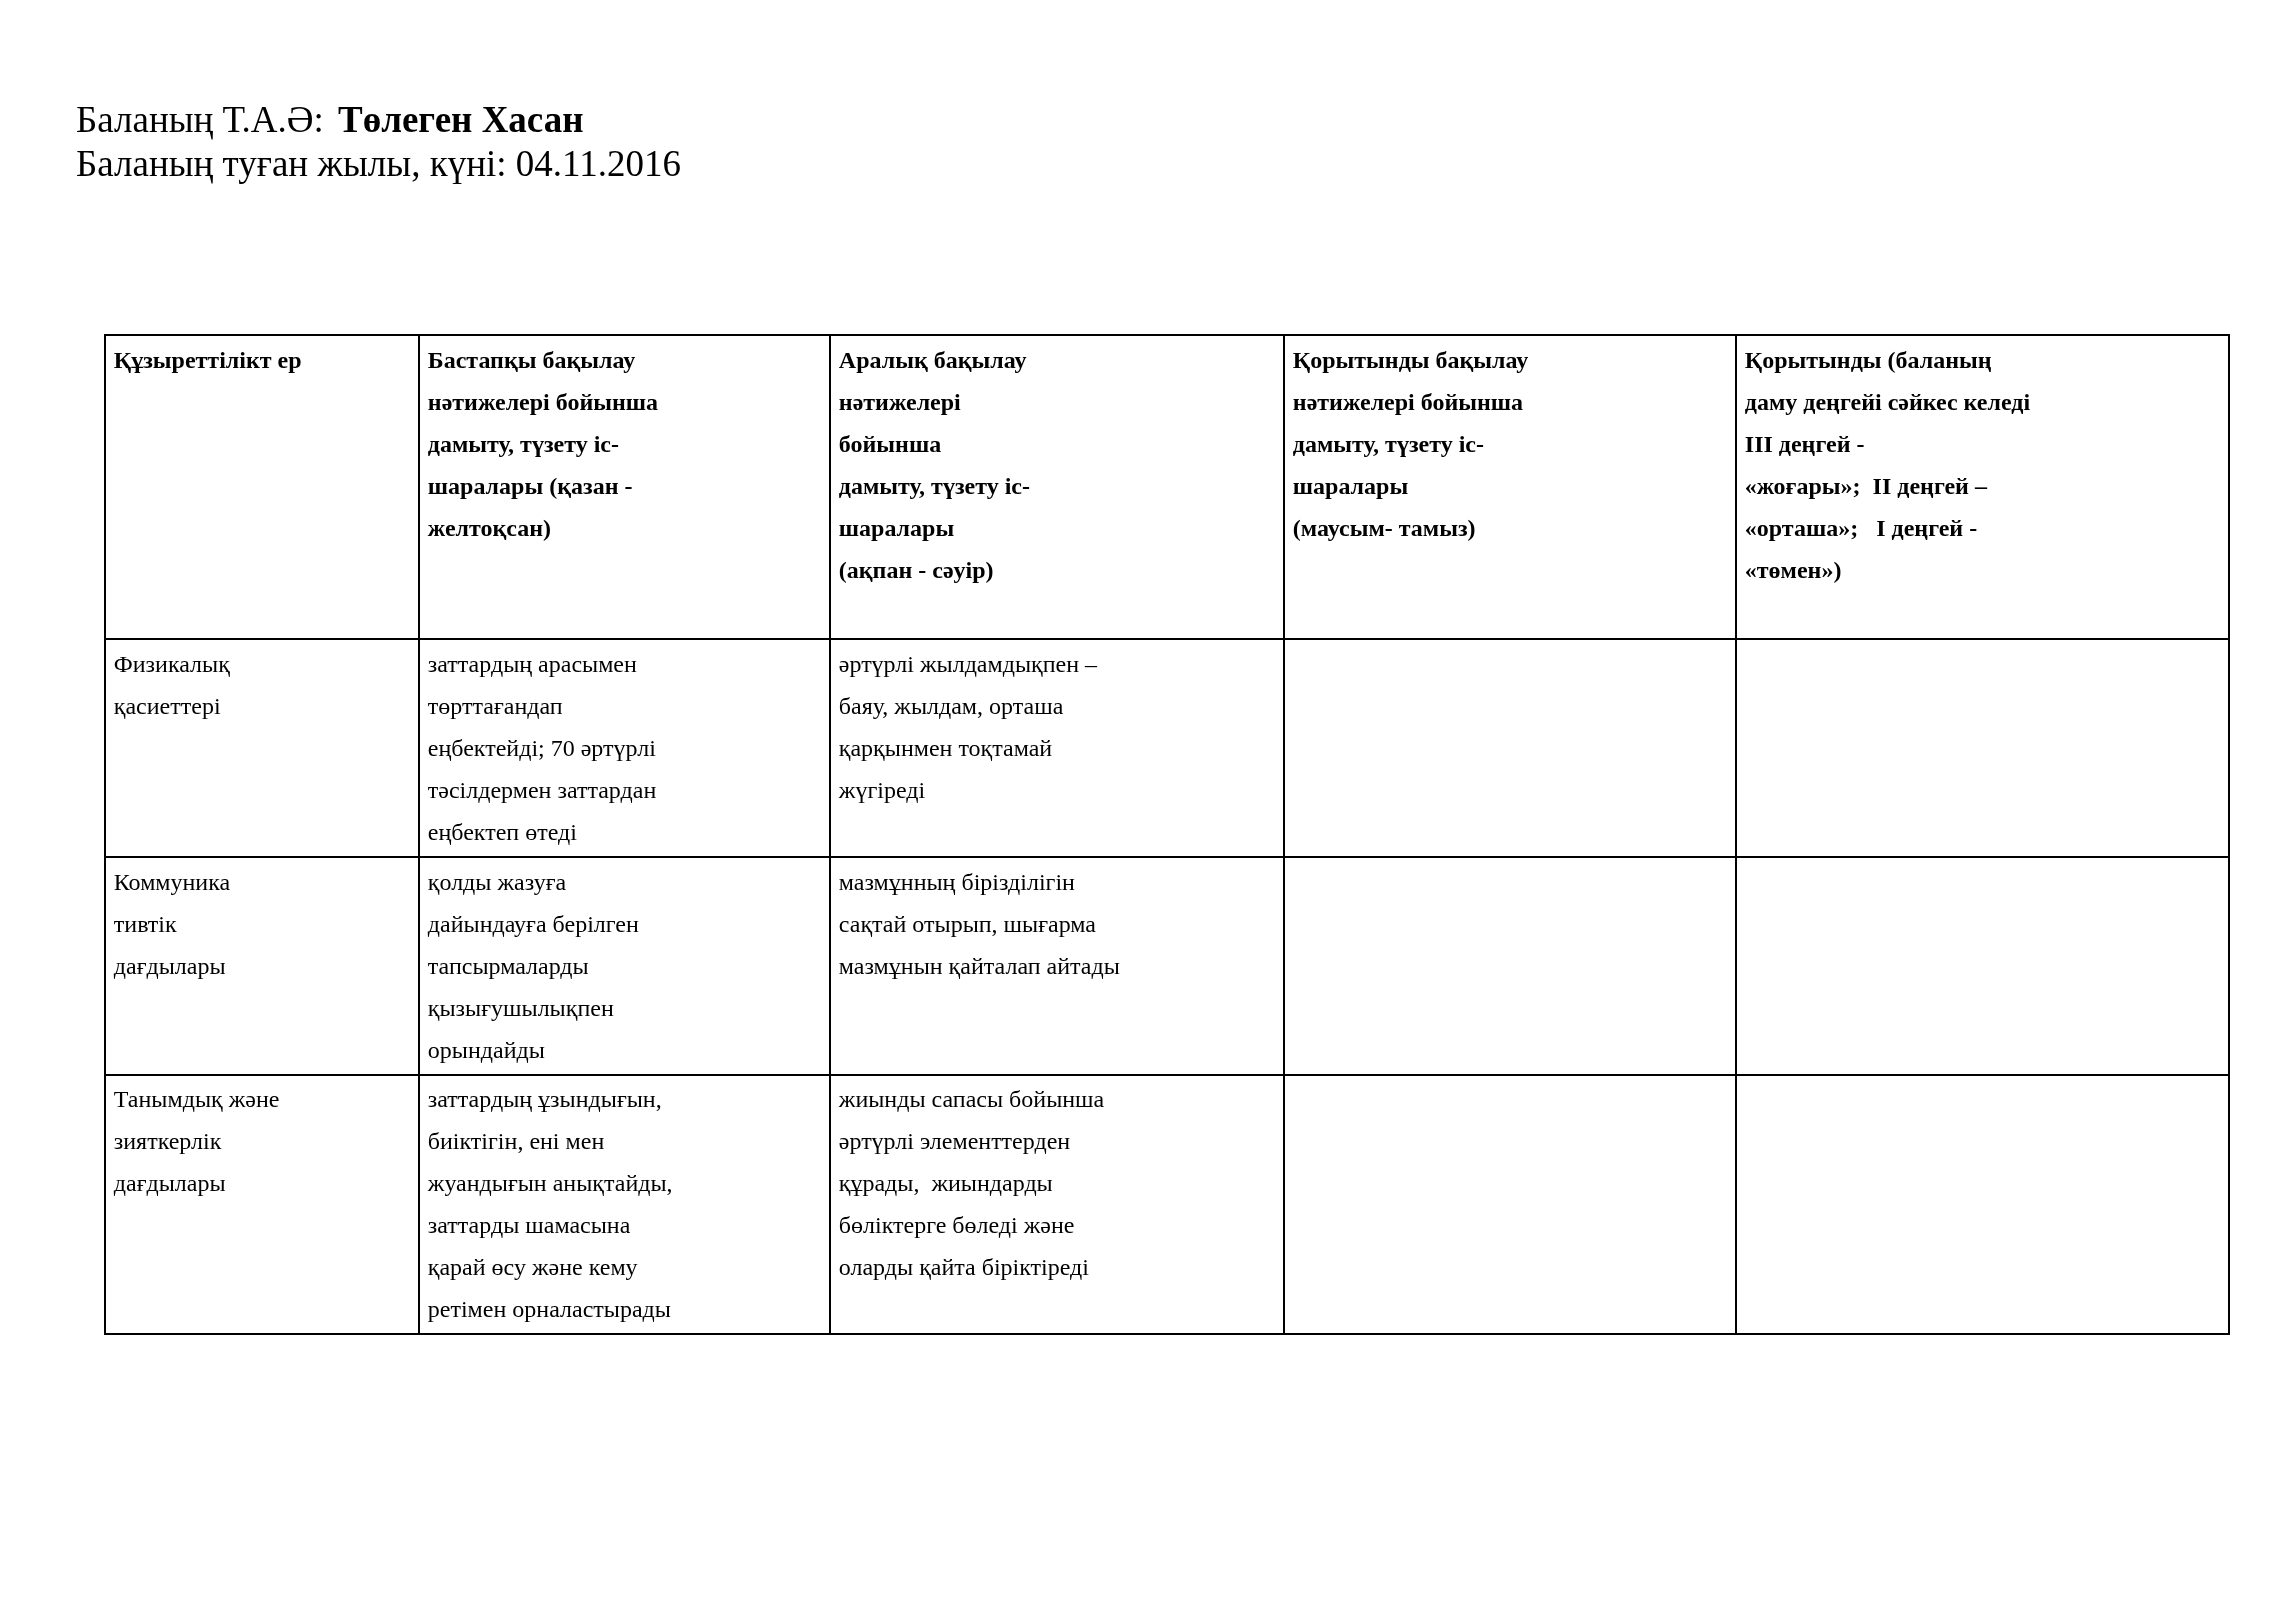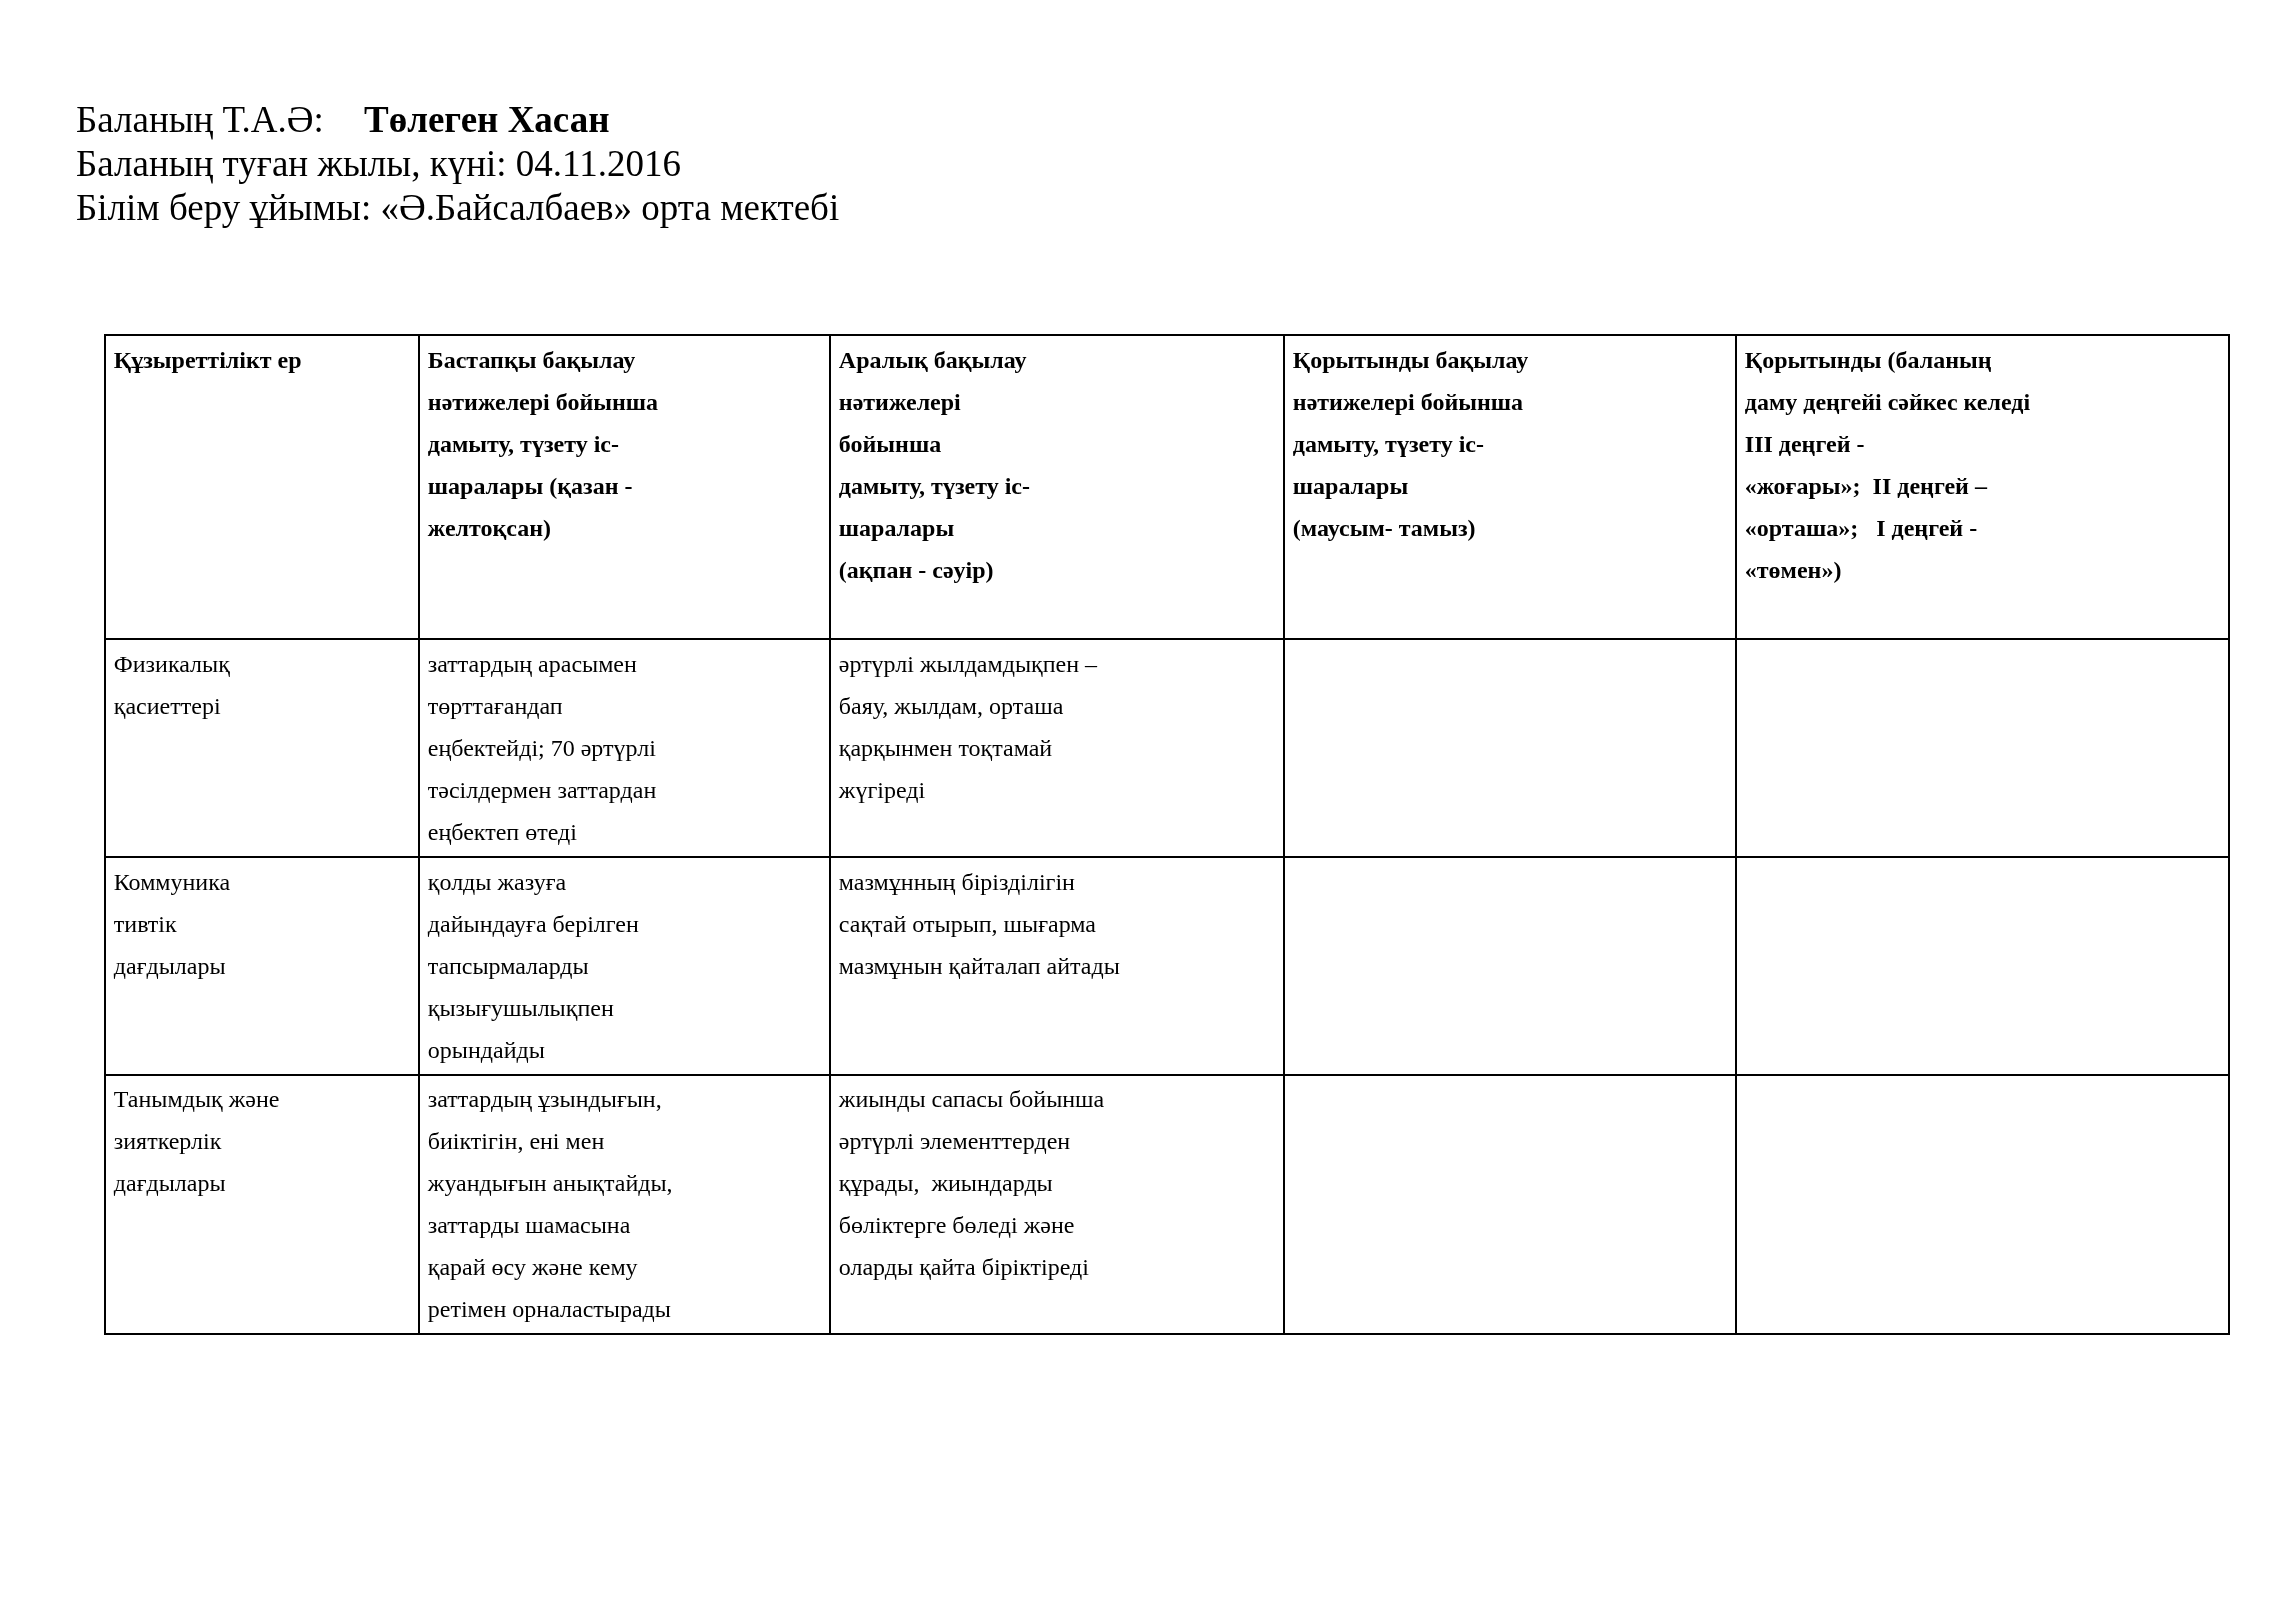--- a/index.html
+++ b/index.html
@@ -28,21 +28,21 @@
     margin: 0;
     white-space: pre-wrap;
   }
   .title {
     font-weight: bold;
   }
   .bold {
     font-weight: bold;
   }
   .name-value {
-    margin-left: 31px;
+    margin-left: 5px;
   }
   table.dev-table {
     position: absolute;
     left: 104px;
     top: 334px;
     border-collapse: collapse;
     table-layout: fixed;
     font-size: 24px;
     line-height: 42px;
   }
@@ -64,21 +64,20 @@
   tr.row-2  { height: 194px; margin-left: 22px; }
 </style>
 </head>
 <body>
 
 <div class="page">
 
   <div class="doc-header">
     <p><span>Баланың Т.А.Ә: </span><span class="bold name-value">Төлеген Хасан</span></p>
     <p>Баланың туған жылы, күні: 04.11.2016</p>
-    <p>Білім беру ұйымы: «Ә.Байсалбаев» орта мектебі</p>
   </div>
 
   <table class="dev-table">
     <colgroup>
       <col style="width:314px">
       <col style="width:411px">
       <col style="width:454px">
       <col style="width:452px">
       <col style="width:493px">
     </colgroup>

